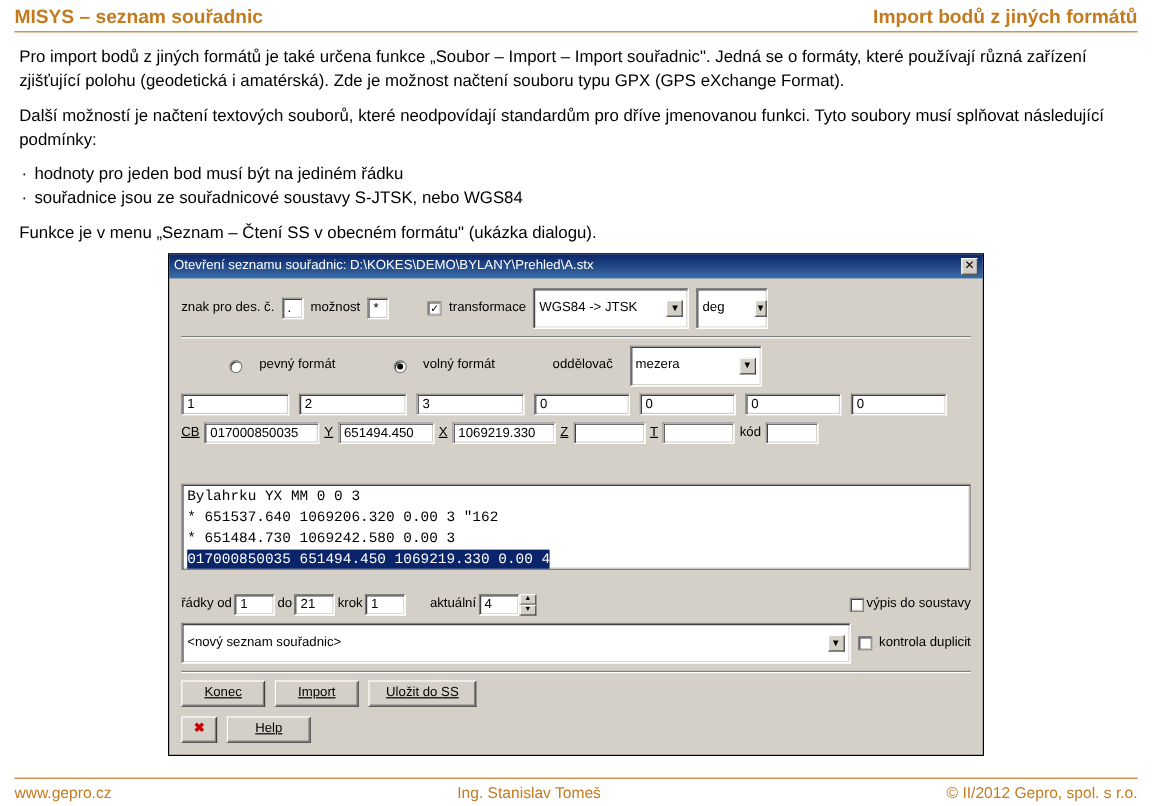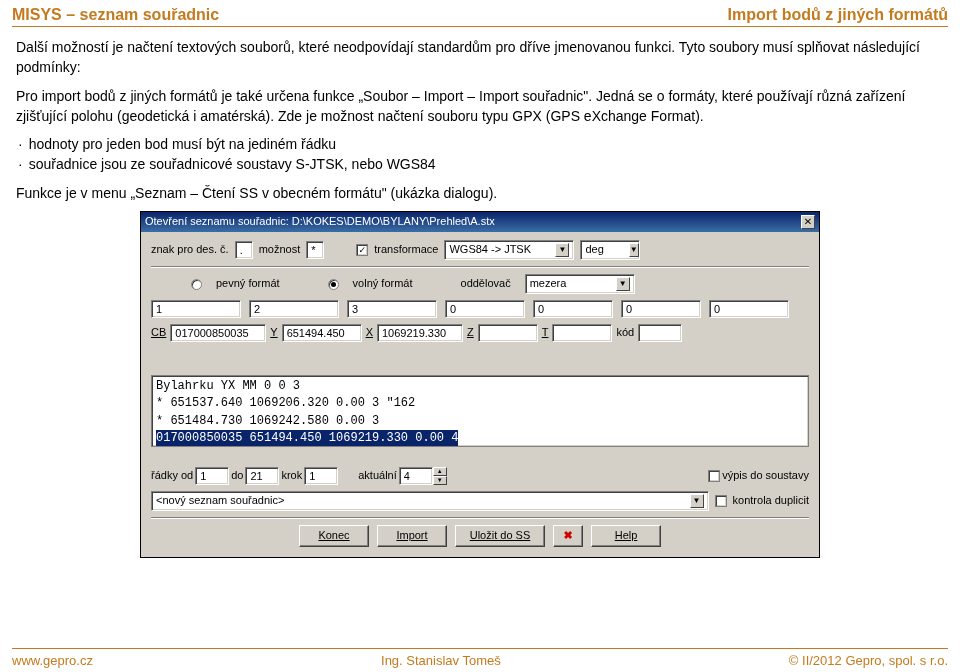--- a/index.html
+++ b/index.html
@@ -62,21 +62,21 @@
   .inp, .sel, .btn3d, .txtarea {
     background: #fff;
     border: 1px solid #808080;
     border-right-color: #fff; border-bottom-color: #fff;
     box-shadow: inset 1px 1px 0 #404040, inset -1px -1px 0 #d4d0c8;
     font-family: Tahoma, sans-serif;
     font-size: 11px;
     padding: 1px 4px;
     height: 18px;
   }
-  .sel { height: 20px; display: inline-flex; align-items: center; justify-content: space-between; }
+  .sel { height: 34px; display: inline-flex; align-items: center; justify-content: space-between; }
   .sel .arrow {
     width: 14px; height: 14px;
     background: #d4d0c8;
     border: 1px solid #fff;
     border-right-color: #444; border-bottom-color: #444;
     display: inline-flex; align-items: center; justify-content: center;
     font-size: 8px;
   }
   .chk {
     width: 12px; height: 12px;
@@ -115,21 +115,21 @@
     border: 1px solid #fff;
     border-right-color: #404040; border-bottom-color: #404040;
     box-shadow: inset -1px -1px 0 #808080;
     padding: 2px 10px;
     font-family: Tahoma, sans-serif;
     font-size: 11px;
     min-width: 70px;
     height: 22px;
     display: inline-flex; align-items: center; justify-content: center; gap: 4px;
   }
-  .btnrow { display: flex; justify-content: center; gap: 8px; margin-top: 6px; }
+  .btnrow { display: flex; justify-content: flex-end; gap: 8px; margin-top: 6px; flex-direction: column; }
   .spin { display: flex; flex-direction: column; margin-left: -2px; }
   .spin span { width: 14px; height: 9px; background: #d4d0c8; border: 1px solid #fff; border-right-color: #404040; border-bottom-color: #404040; font-size: 6px; display: flex; align-items: center; justify-content: center; }
   .footer {
     position: absolute; bottom: 4px; left: 12px; right: 12px;
     border-top: 1px solid #c47a1e;
     display: flex; justify-content: space-between;
     color: #c47a1e;
     font-size: 13px;
     padding-top: 4px;
   }
@@ -138,22 +138,22 @@
 </head>
 <body>
 
 <div class="page-title">
   <span>MISYS – seznam souřadnic</span>
   <span>Import bodů z jiných formátů</span>
 </div>
 <div class="hr"></div>
 
 <div class="content">
+  <p>Pro import bodů z jiných formátů je také určena funkce „Soubor – Import – Import souřadnic". Jedná se o formáty, které používají různá zařízení zjišťující polohu (geodetická i amatérská). Zde je možnost načtení souboru typu GPX (GPS eXchange Format).</p>
   <p>Další možností je načtení textových souborů, které neodpovídají standardům pro dříve jmenovanou funkci. Tyto soubory musí splňovat následující podmínky:</p>
-  <p>Pro import bodů z jiných formátů je také určena funkce „Soubor – Import – Import souřadnic". Jedná se o formáty, které používají různá zařízení zjišťující polohu (geodetická i amatérská). Zde je možnost načtení souboru typu GPX (GPS eXchange Format).</p>
   <ul>
     <li>hodnoty pro jeden bod musí být na jediném řádku</li>
     <li>souřadnice jsou ze souřadnicové soustavy S-JTSK, nebo WGS84</li>
   </ul>
   <p>Funkce je v menu „Seznam – Čtení SS v obecném formátu" (ukázka dialogu).</p>
 
   <div class="dialog-wrap">
     <div class="dlg">
       <div class="dlg-title">
         <span>Otevření seznamu souřadnic: D:\KOKES\DEMO\BYLANY\Prehled\A.stx</span>

